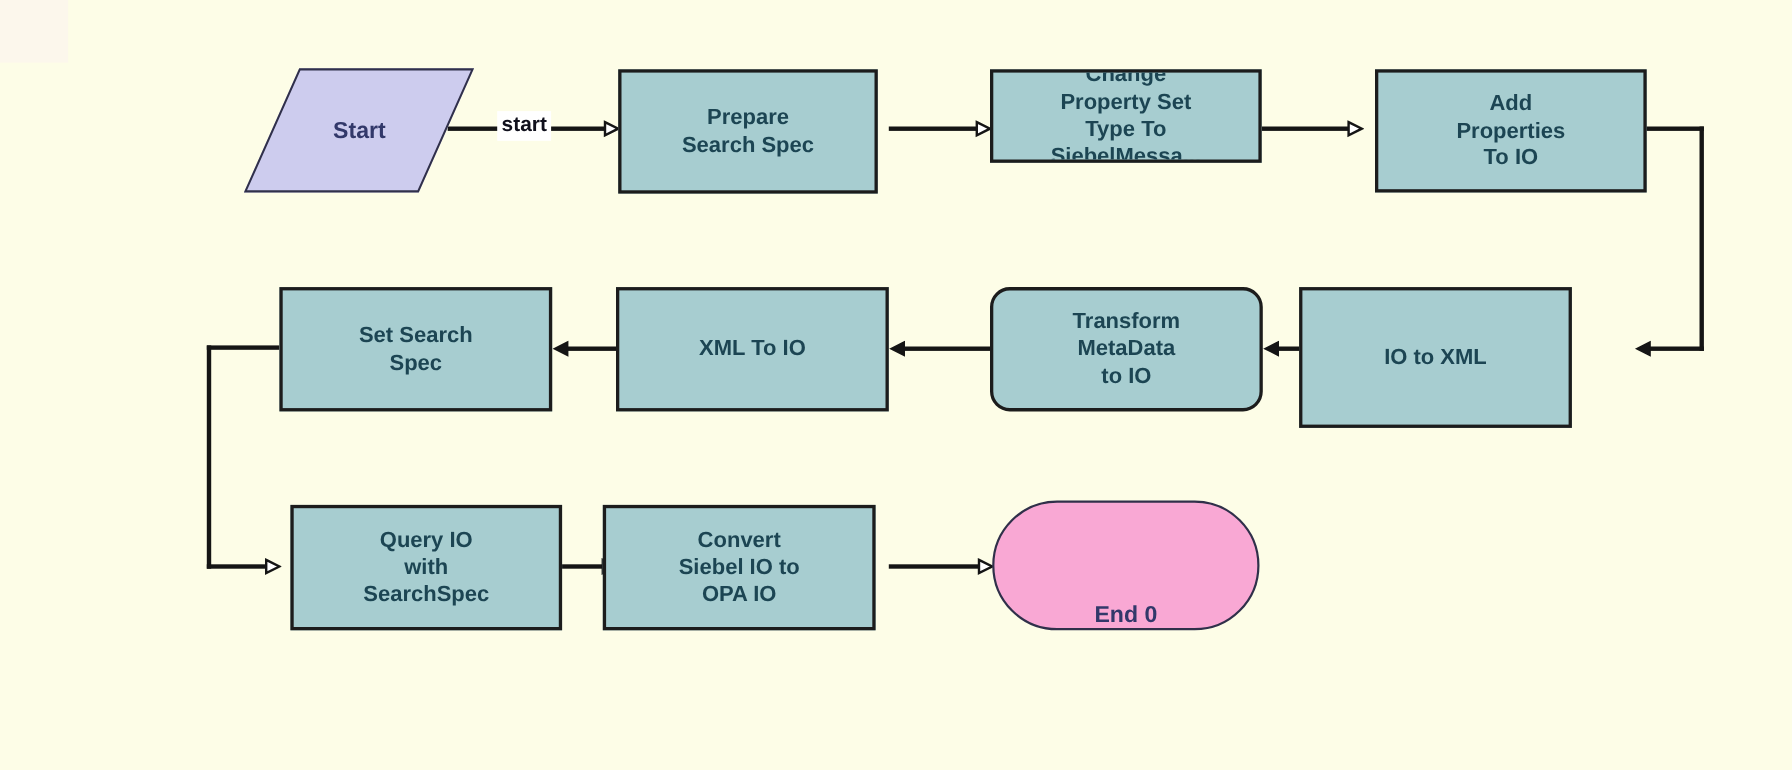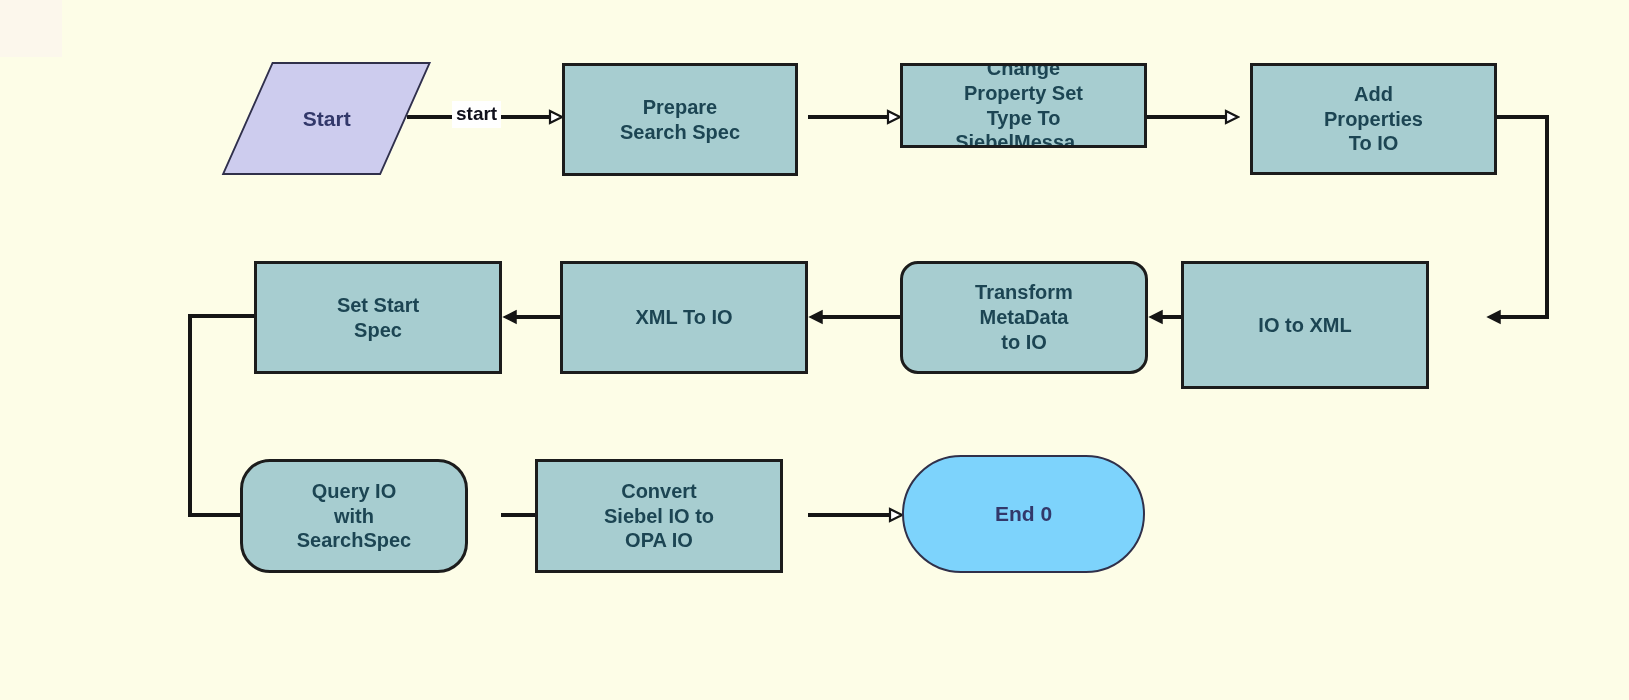--- a/index.html
+++ b/index.html
@@ -36,35 +36,36 @@
     white-space:pre-line;
   }
   .parallelogram{
     background:#cdccee;
     border:2px solid #30304a;
     transform:skewX(-24deg);
     transform-origin:0 0;
   }
   .parallelogram .unskew{transform:skewX(24deg);}
   .capsule{
-    background:#7dd3fc;
+    background:#f9a8d4;
     border:2px solid #30304a;
     border-radius:59px;
+    align-items:flex-end;
   }
   
   .n-start{left:272px;top:62px;width:159px;height:113px;}
   .n-prepare{left:562px;top:63px;width:236px;height:113px;}
   .n-change{left:900px;top:63px;width:247px;height:85px;overflow:hidden;}
   .n-add{left:1238px;top:63px;width:247px;height:112px;margin-left:12px;}
   .n-setsearch{left:254px;top:261px;width:248px;height:113px;}
   .n-xmltoio{left:560px;top:261px;width:248px;height:113px;justify-content:center;}
   .n-transform{left:900px;top:261px;width:248px;height:113px;border-radius:18px;}
   .n-iotoxml{left:1181px;top:261px;width:248px;height:128px;}
-  .n-query{left:240px;top:459px;width:228px;height:114px;border-radius:30px;}
-  .n-convert{left:535px;top:459px;width:248px;height:114px;}
+  .n-query{left:264px;top:459px;width:247px;height:114px;}
+  .n-convert{left:548px;top:459px;width:248px;height:114px;}
   .n-end{left:902px;top:455px;width:243px;height:118px;}
   
   .seg{position:absolute;background:#151515;}
   .ah{position:absolute;width:16px;height:16px;}
   .conn-label{
     position:absolute;
     background:#ffffff;
     color:#10101c;
     font-size:19px;font-weight:700;
     padding:2px 4px;line-height:1.2;
@@ -167,21 +168,21 @@
 SiebelMessa...</div>
   </div>
 
   <div class="node step n-add">
     <div class="node-label">Add
 Properties
 To IO</div>
   </div>
 
   <div class="node step n-setsearch">
-    <div class="node-label">Set Start
+    <div class="node-label">Set Search
 Spec</div>
   </div>
 
   <div class="node step n-xmltoio">
     <div class="node-label">XML To IO</div>
   </div>
 
   <div class="node step n-transform">
     <div class="node-label">Transform
 MetaData

